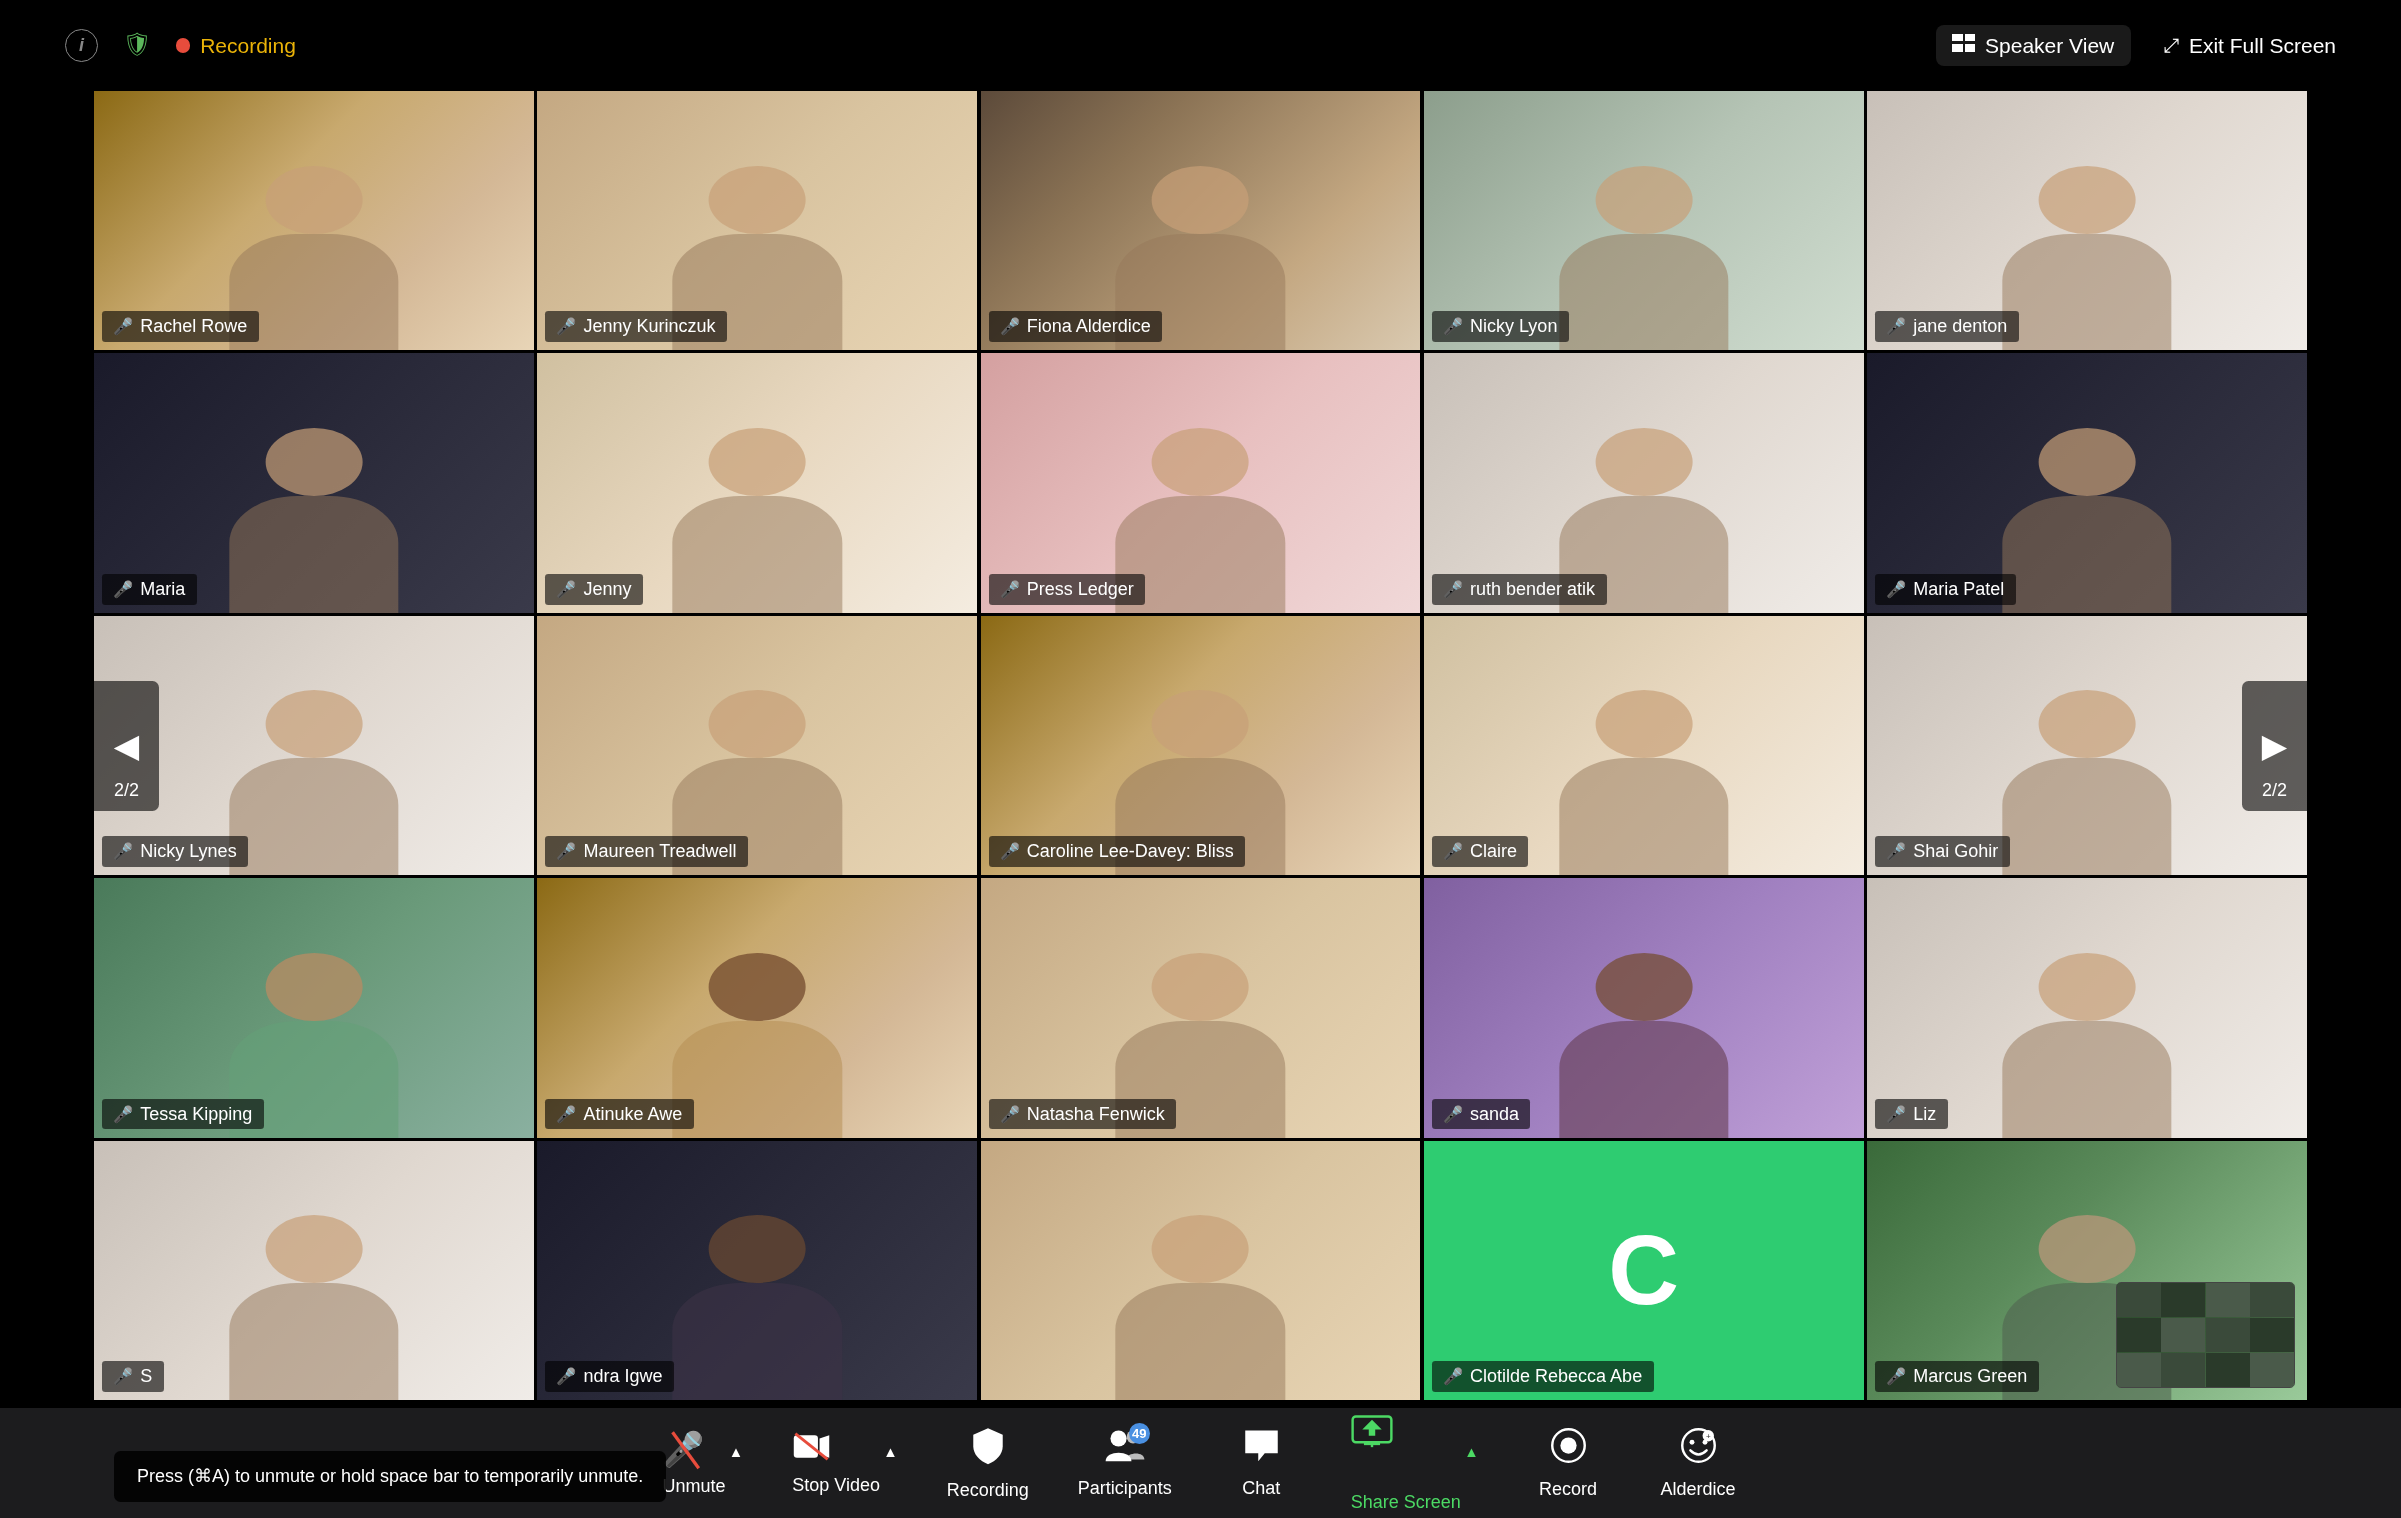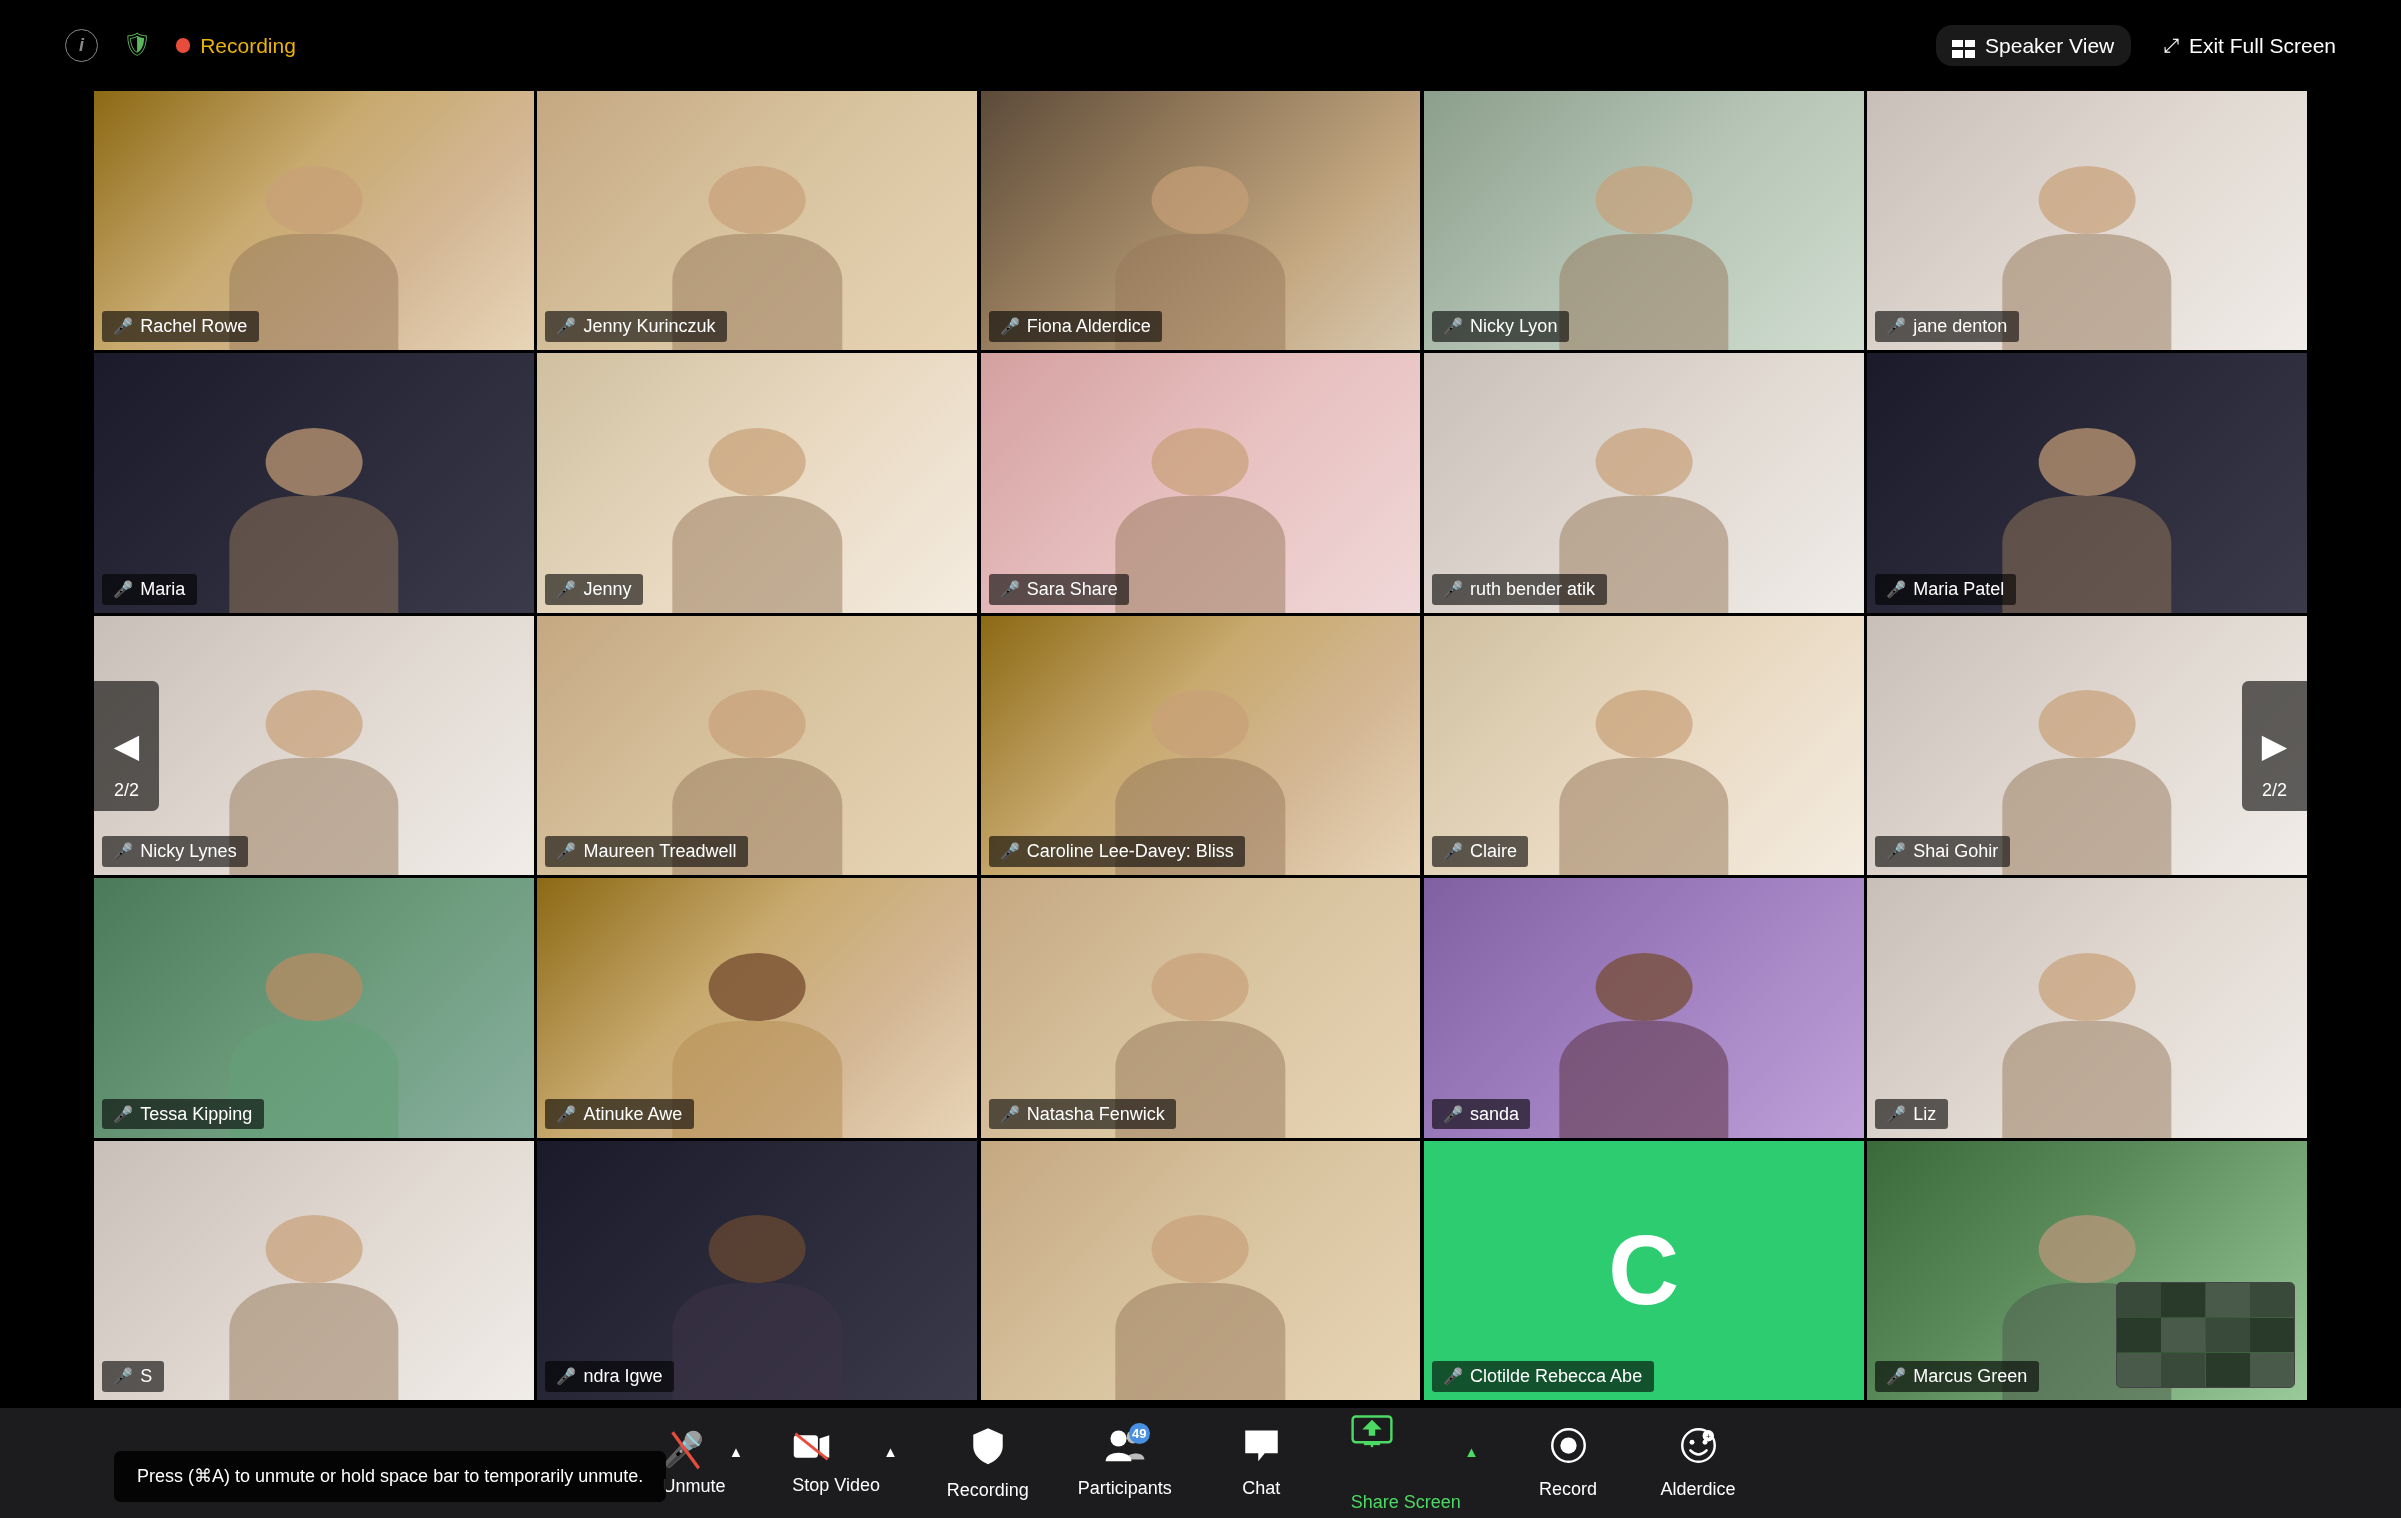--- a/index.html
+++ b/index.html
@@ -63,28 +63,28 @@
       background: #e74c3c;
       border-radius: 50%;
     }
     .top-bar-right {
       display: flex;
       align-items: center;
       gap: 33px;
     }
     .speaker-view-btn {
       display: flex;
-      align-items: flex-end;
+      align-items: flex-start;
       gap: 9.8px;
       color: #fff;
       font-size: 21px;
       cursor: pointer;
       background: rgba(255,255,255,0.1);
       padding: 8.1px 16.3px;
-      border-radius: 16px;
+      border-radius: 8px;
     }
     .speaker-view-icon {
       display: grid;
       grid-template-columns: 1fr 1fr;
       gap: 2.4px;
       width: 23px;
       height: 18px;
     }
     .speaker-view-icon span {
       background: #fff;
@@ -503,21 +503,21 @@
 
     <div class="video-cell">
       <div class="video-cell-inner bg-pink">
         <div class="person-shape">
             <div class="person-head"></div>
             <div class="person-body"></div>
           </div>
       </div>
       <div class="name-tag">
         <span class="mute-icon">🎤</span>
-        <span>Sara Share</span>
+        <span>Press Ledger</span>
       </div>
     </div>
 
     <div class="video-cell">
       <div class="video-cell-inner bg-light">
         <div class="person-shape">
             <div class="person-head"></div>
             <div class="person-body"></div>
           </div>
       </div>

